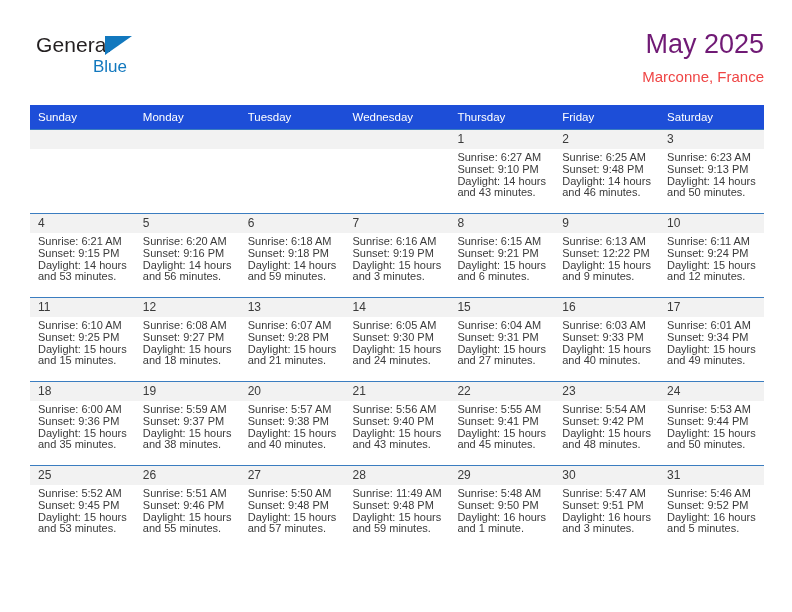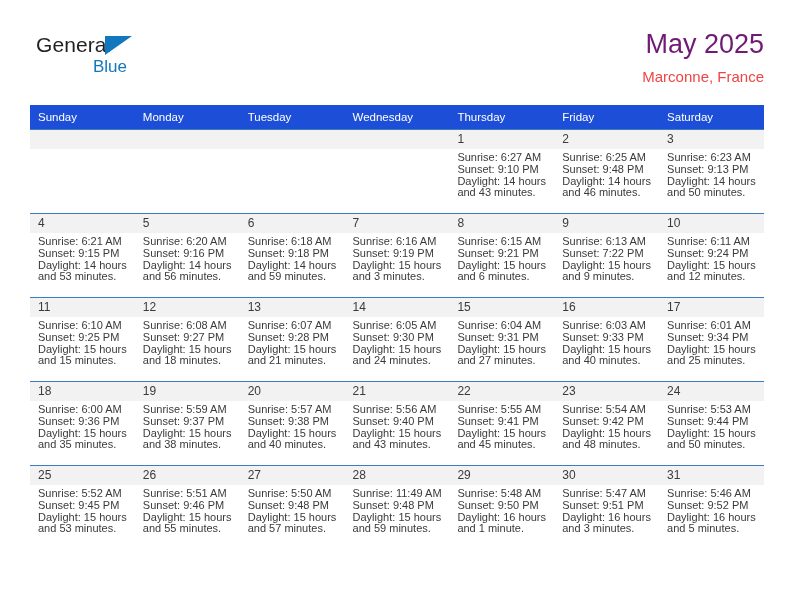--- a/index.html
+++ b/index.html
@@ -292,21 +292,21 @@
                 <div>Daylight: 15 hours</div>
                 <div>and 6 minutes.</div>
               </div>
             </div>
           </td>
           <td>
             <div class="cell">
               <div class="daynum-bar">9</div>
               <div class="cell-body">
                 <div>Sunrise: 6:13 AM</div>
-                <div>Sunset: 7:22 PM</div>
+                <div>Sunset: 12:22 PM</div>
                 <div>Daylight: 15 hours</div>
                 <div>and 9 minutes.</div>
               </div>
             </div>
           </td>
           <td>
             <div class="cell">
               <div class="daynum-bar">10</div>
               <div class="cell-body">
                 <div>Sunrise: 6:11 AM</div>
@@ -384,21 +384,21 @@
               </div>
             </div>
           </td>
           <td>
             <div class="cell">
               <div class="daynum-bar">17</div>
               <div class="cell-body">
                 <div>Sunrise: 6:01 AM</div>
                 <div>Sunset: 9:34 PM</div>
                 <div>Daylight: 15 hours</div>
-                <div>and 25 minutes.</div>
+                <div>and 49 minutes.</div>
               </div>
             </div>
           </td>
         </tr>
         <tr>
           <td>
             <div class="cell">
               <div class="daynum-bar">18</div>
               <div class="cell-body">
                 <div>Sunrise: 6:00 AM</div>

